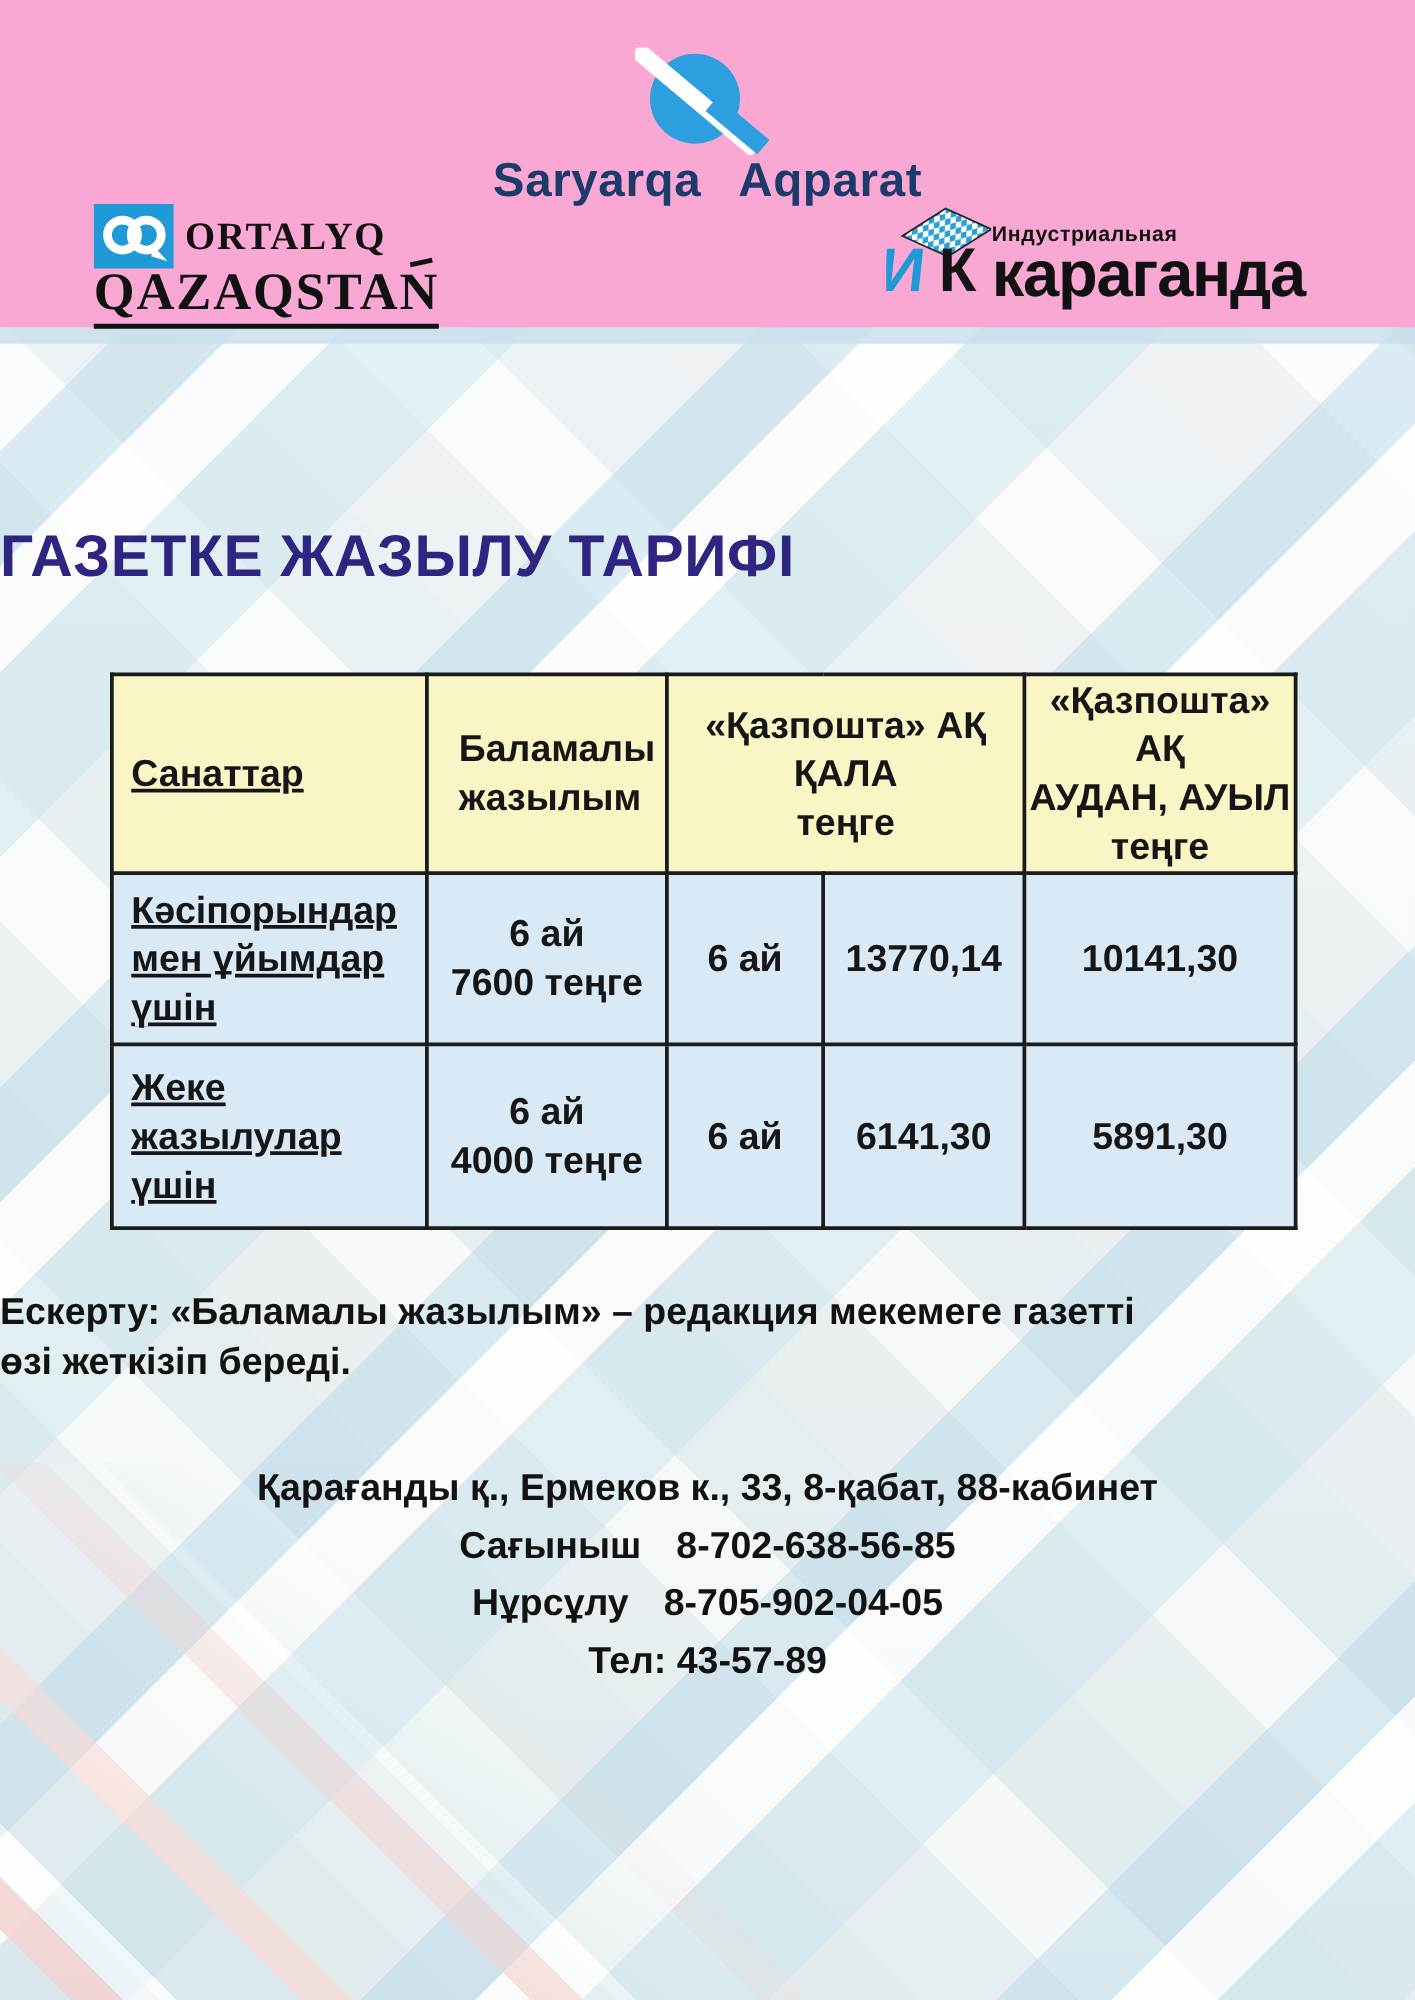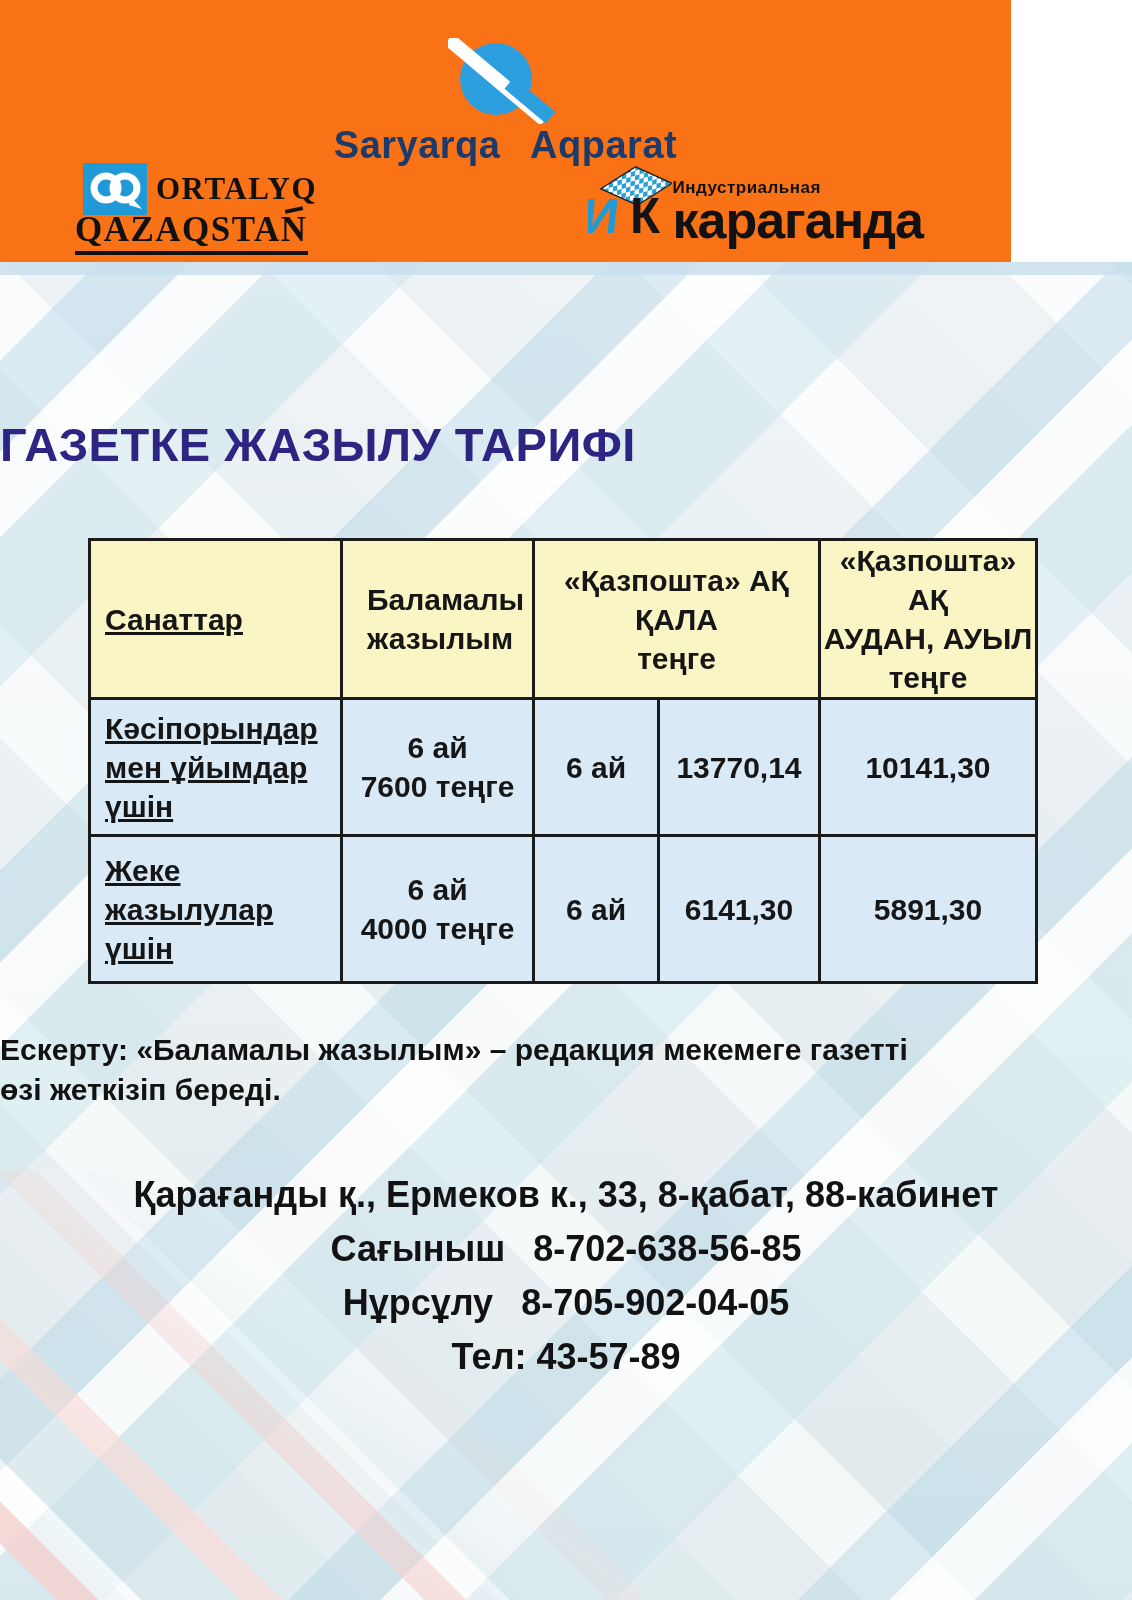--- a/index.html
+++ b/index.html
@@ -32,29 +32,29 @@
       rgba(243,210,206,0.85) 40px 70px,
       rgba(255,255,255,0.50) 70px 100px,
       rgba(203,222,229,0.60) 100px 170px,
       rgba(247,219,214,0.70) 170px 200px,
       rgba(255,255,255,0) 200px 260px);
     -webkit-mask-image: linear-gradient(to top right, #000 25%, transparent 62%);
             mask-image: linear-gradient(to top right, #000 25%, transparent 62%);
   }
 
   
-  .masthead { position:absolute; top:0; left:0; width:1011px; height:262px; background:#f97316; z-index:3; }
+  .masthead { position:absolute; top:0; left:0; width:1132px; height:262px; background:#f9a8d4; z-index:3; }
   .saryarqa { position:absolute; top:38px; left:0; width:100%; text-align:center; }
   .saryarqa svg { display:block; margin:0 auto; }
   .brand-name { font-size:38px; font-weight:bold; color:#1c3a6a; word-spacing:20px; letter-spacing:0.5px; margin-top:0px; }
 
   .ortalyq { position:absolute; left:75px; top:163px; width:242px; }
-  .ortalyq-top { display:flex; align-items:center; gap:9px;justify-content:flex-end; }
+  .ortalyq-top { display:flex; align-items:center; gap:9px; }
   .ortalyq-line1 { font-family:"Liberation Serif", serif; font-weight:bold; font-size:31px; letter-spacing:1.5px; color:#111; }
-  .ortalyq-line2 { font-family:"Liberation Serif", serif; font-weight:bold; font-size:35px; letter-spacing:1.5px; color:#111;
+  .ortalyq-line2 { font-family:"Liberation Serif", serif; font-weight:bold; font-size:42px; letter-spacing:1.5px; color:#111;
                    position:relative; border-bottom:4px solid #111; padding-bottom:1px; margin-top:-5px; display:inline-block; }
   .n-mark { position:absolute; top:-2px; right:5px; width:18px; height:4px; background:#111; transform:rotate(-12deg); }
 
   .karaganda { position:absolute; right:88px; top:154px; display:flex; align-items:flex-end; z-index:3; }
   .karaganda svg { margin-right:0px; margin-bottom:2px; }
   .karaganda-text { text-align:left; color:#111; }
   .karaganda-line1 { font-size:17px; font-weight:bold; line-height:1; letter-spacing:0.5px; }
   .karaganda-line2 { font-size:52px; font-weight:bold; line-height:0.82; letter-spacing:-1px; margin-top:3px; }
 
   
@@ -70,21 +70,21 @@
   .tariff tr.r1 td { height:134px; }
   .tariff tr.r2 td { height:144px; }
   .tariff td.c-left  { text-align:left; padding-left:14px;text-decoration:underline; }
   .tariff td.c-alt   { text-align:left; padding-left:24px; }
   .tariff td.c-mid   { text-align:center; }
 
   
   .note { position:absolute; top:1030px; left:0; width:100%; text-align:left;
           font-size:30px; font-weight:bold; color:#121212; line-height:1.34; white-space:pre-line; z-index:2; }
   .contacts { position:absolute; top:1174px; left:0; width:100%; text-align:center;
-              font-size:36px; font-weight:bold; color:#121212; z-index:2; }
+              font-size:30px; font-weight:bold; color:#121212; z-index:2; }
   .contacts .line { margin-bottom:12px; }
   .contact-row { display:flex; justify-content:center; gap:28px; margin-bottom:12px; }
 </style>
 </head>
 <body>
 
 <div class="page">
 
   <div class="bg"></div>
   <div class="bg-band"></div>

